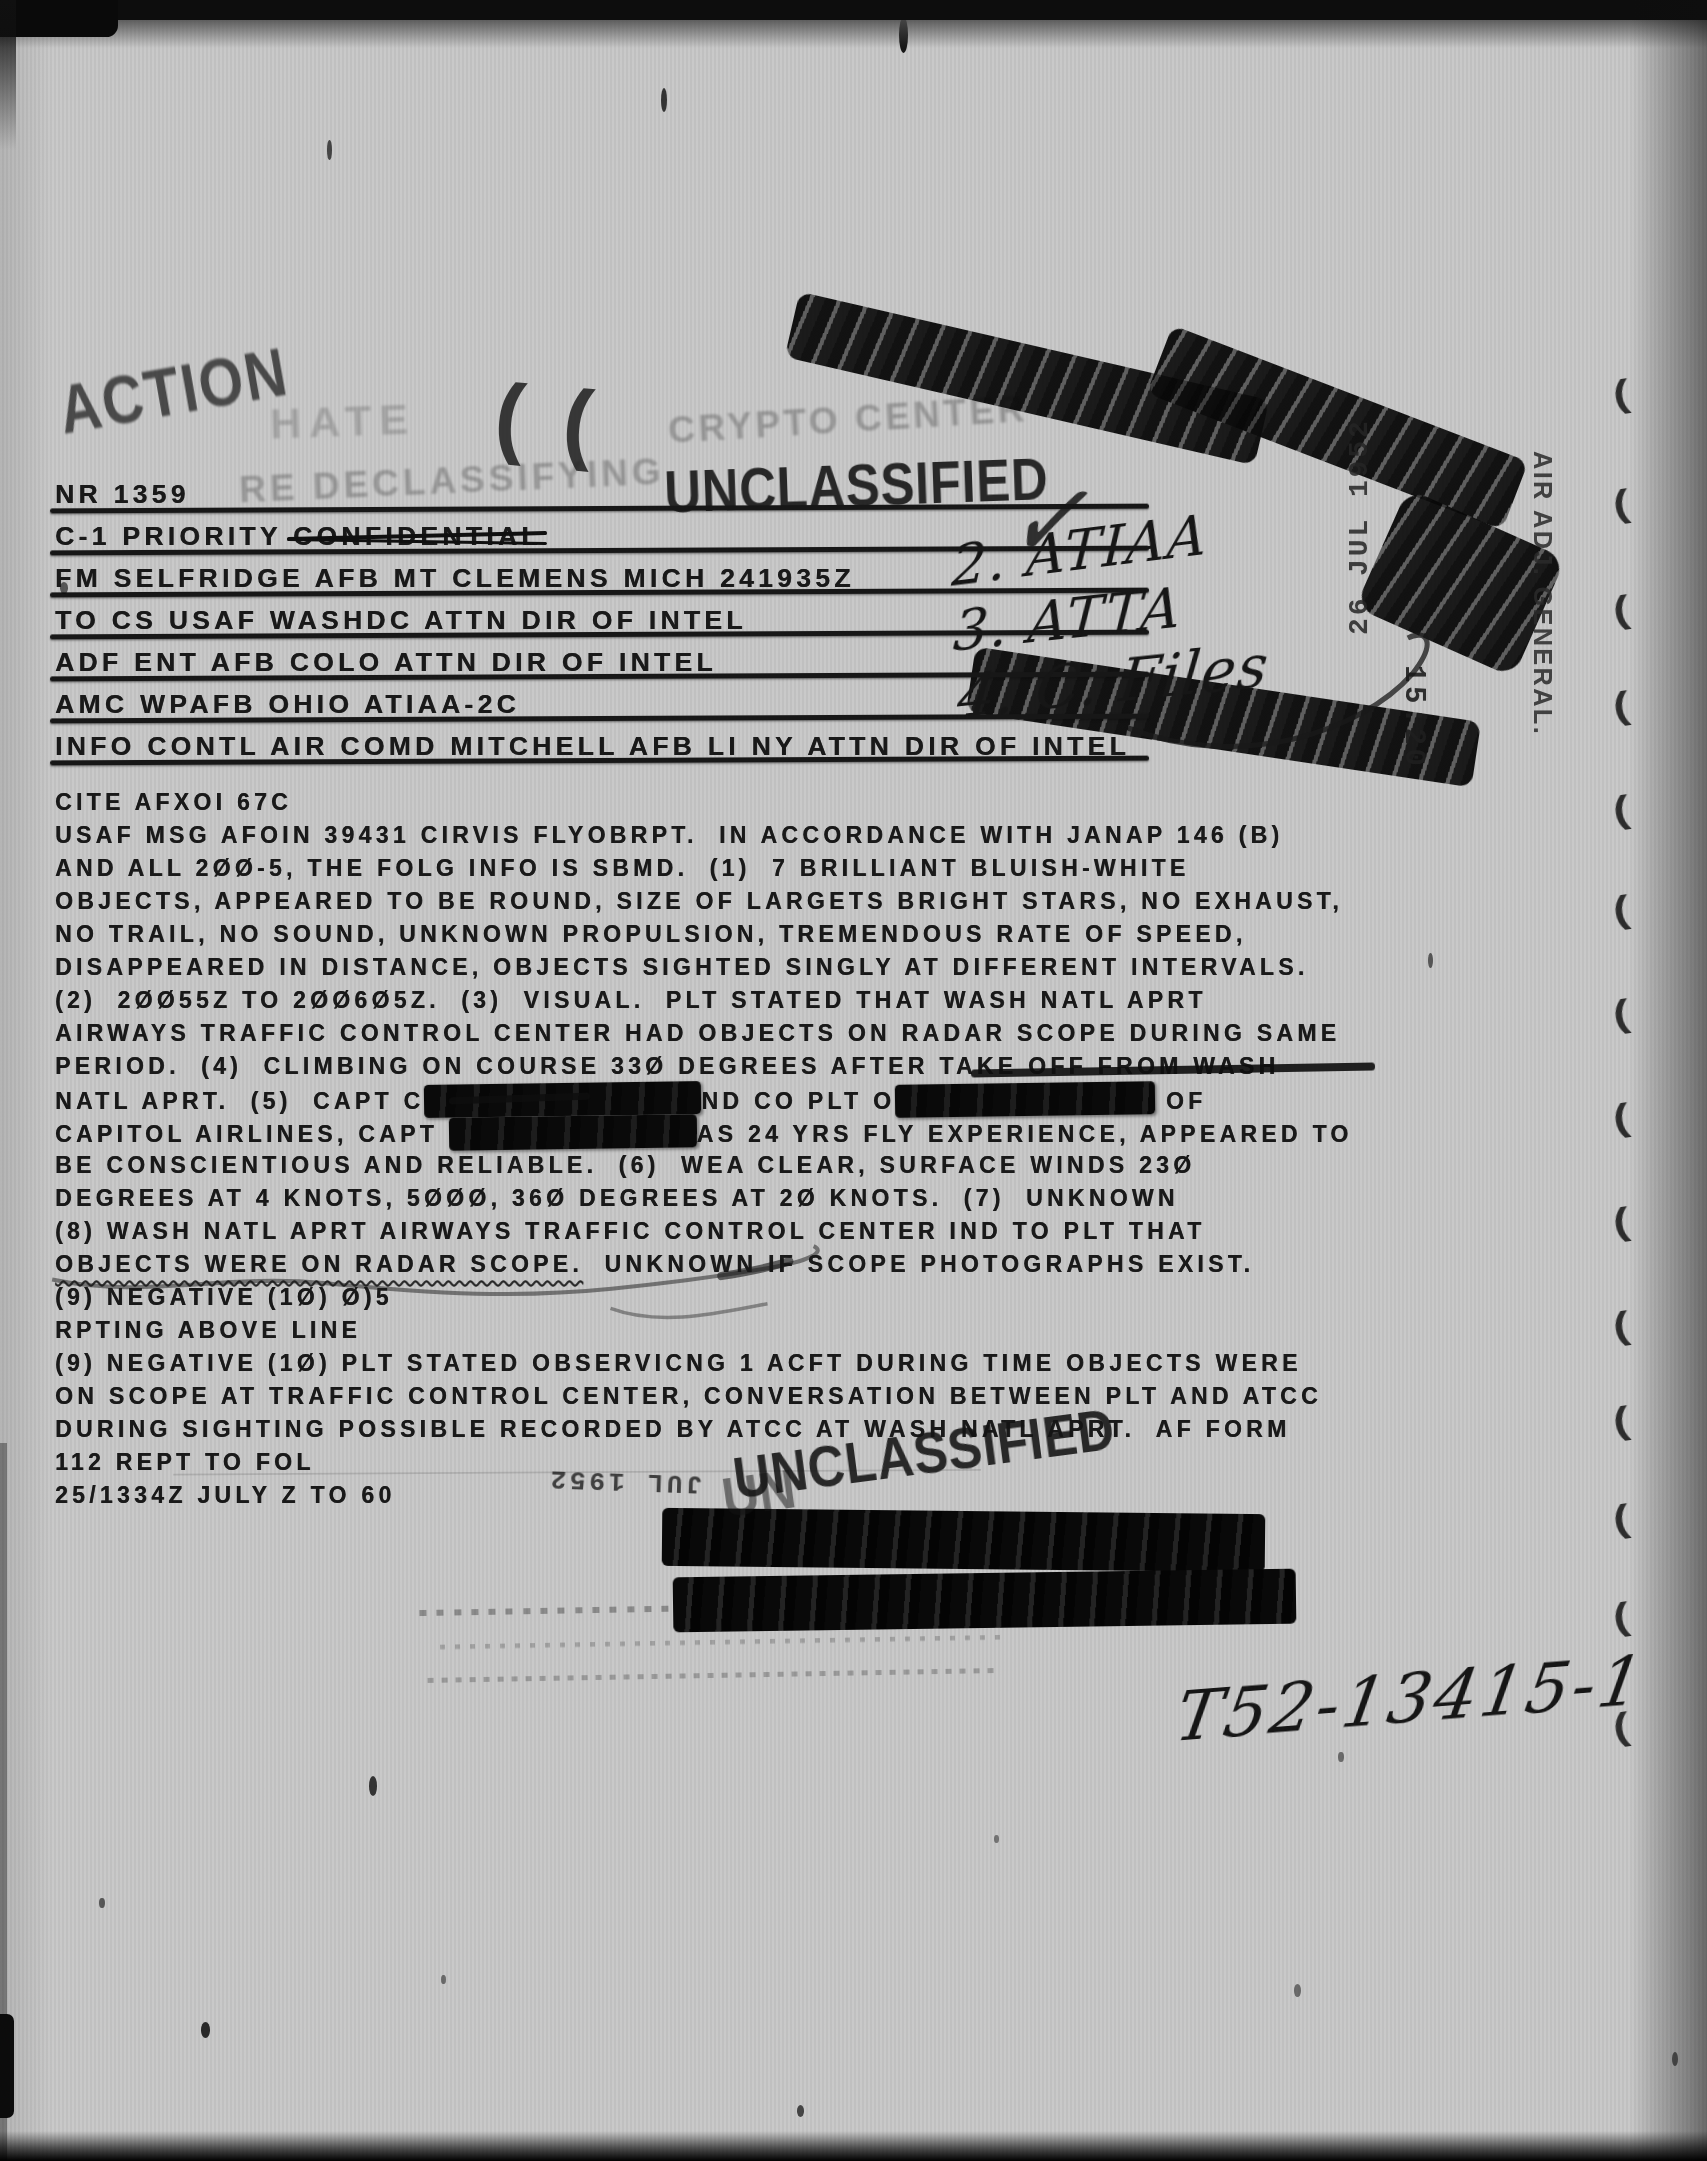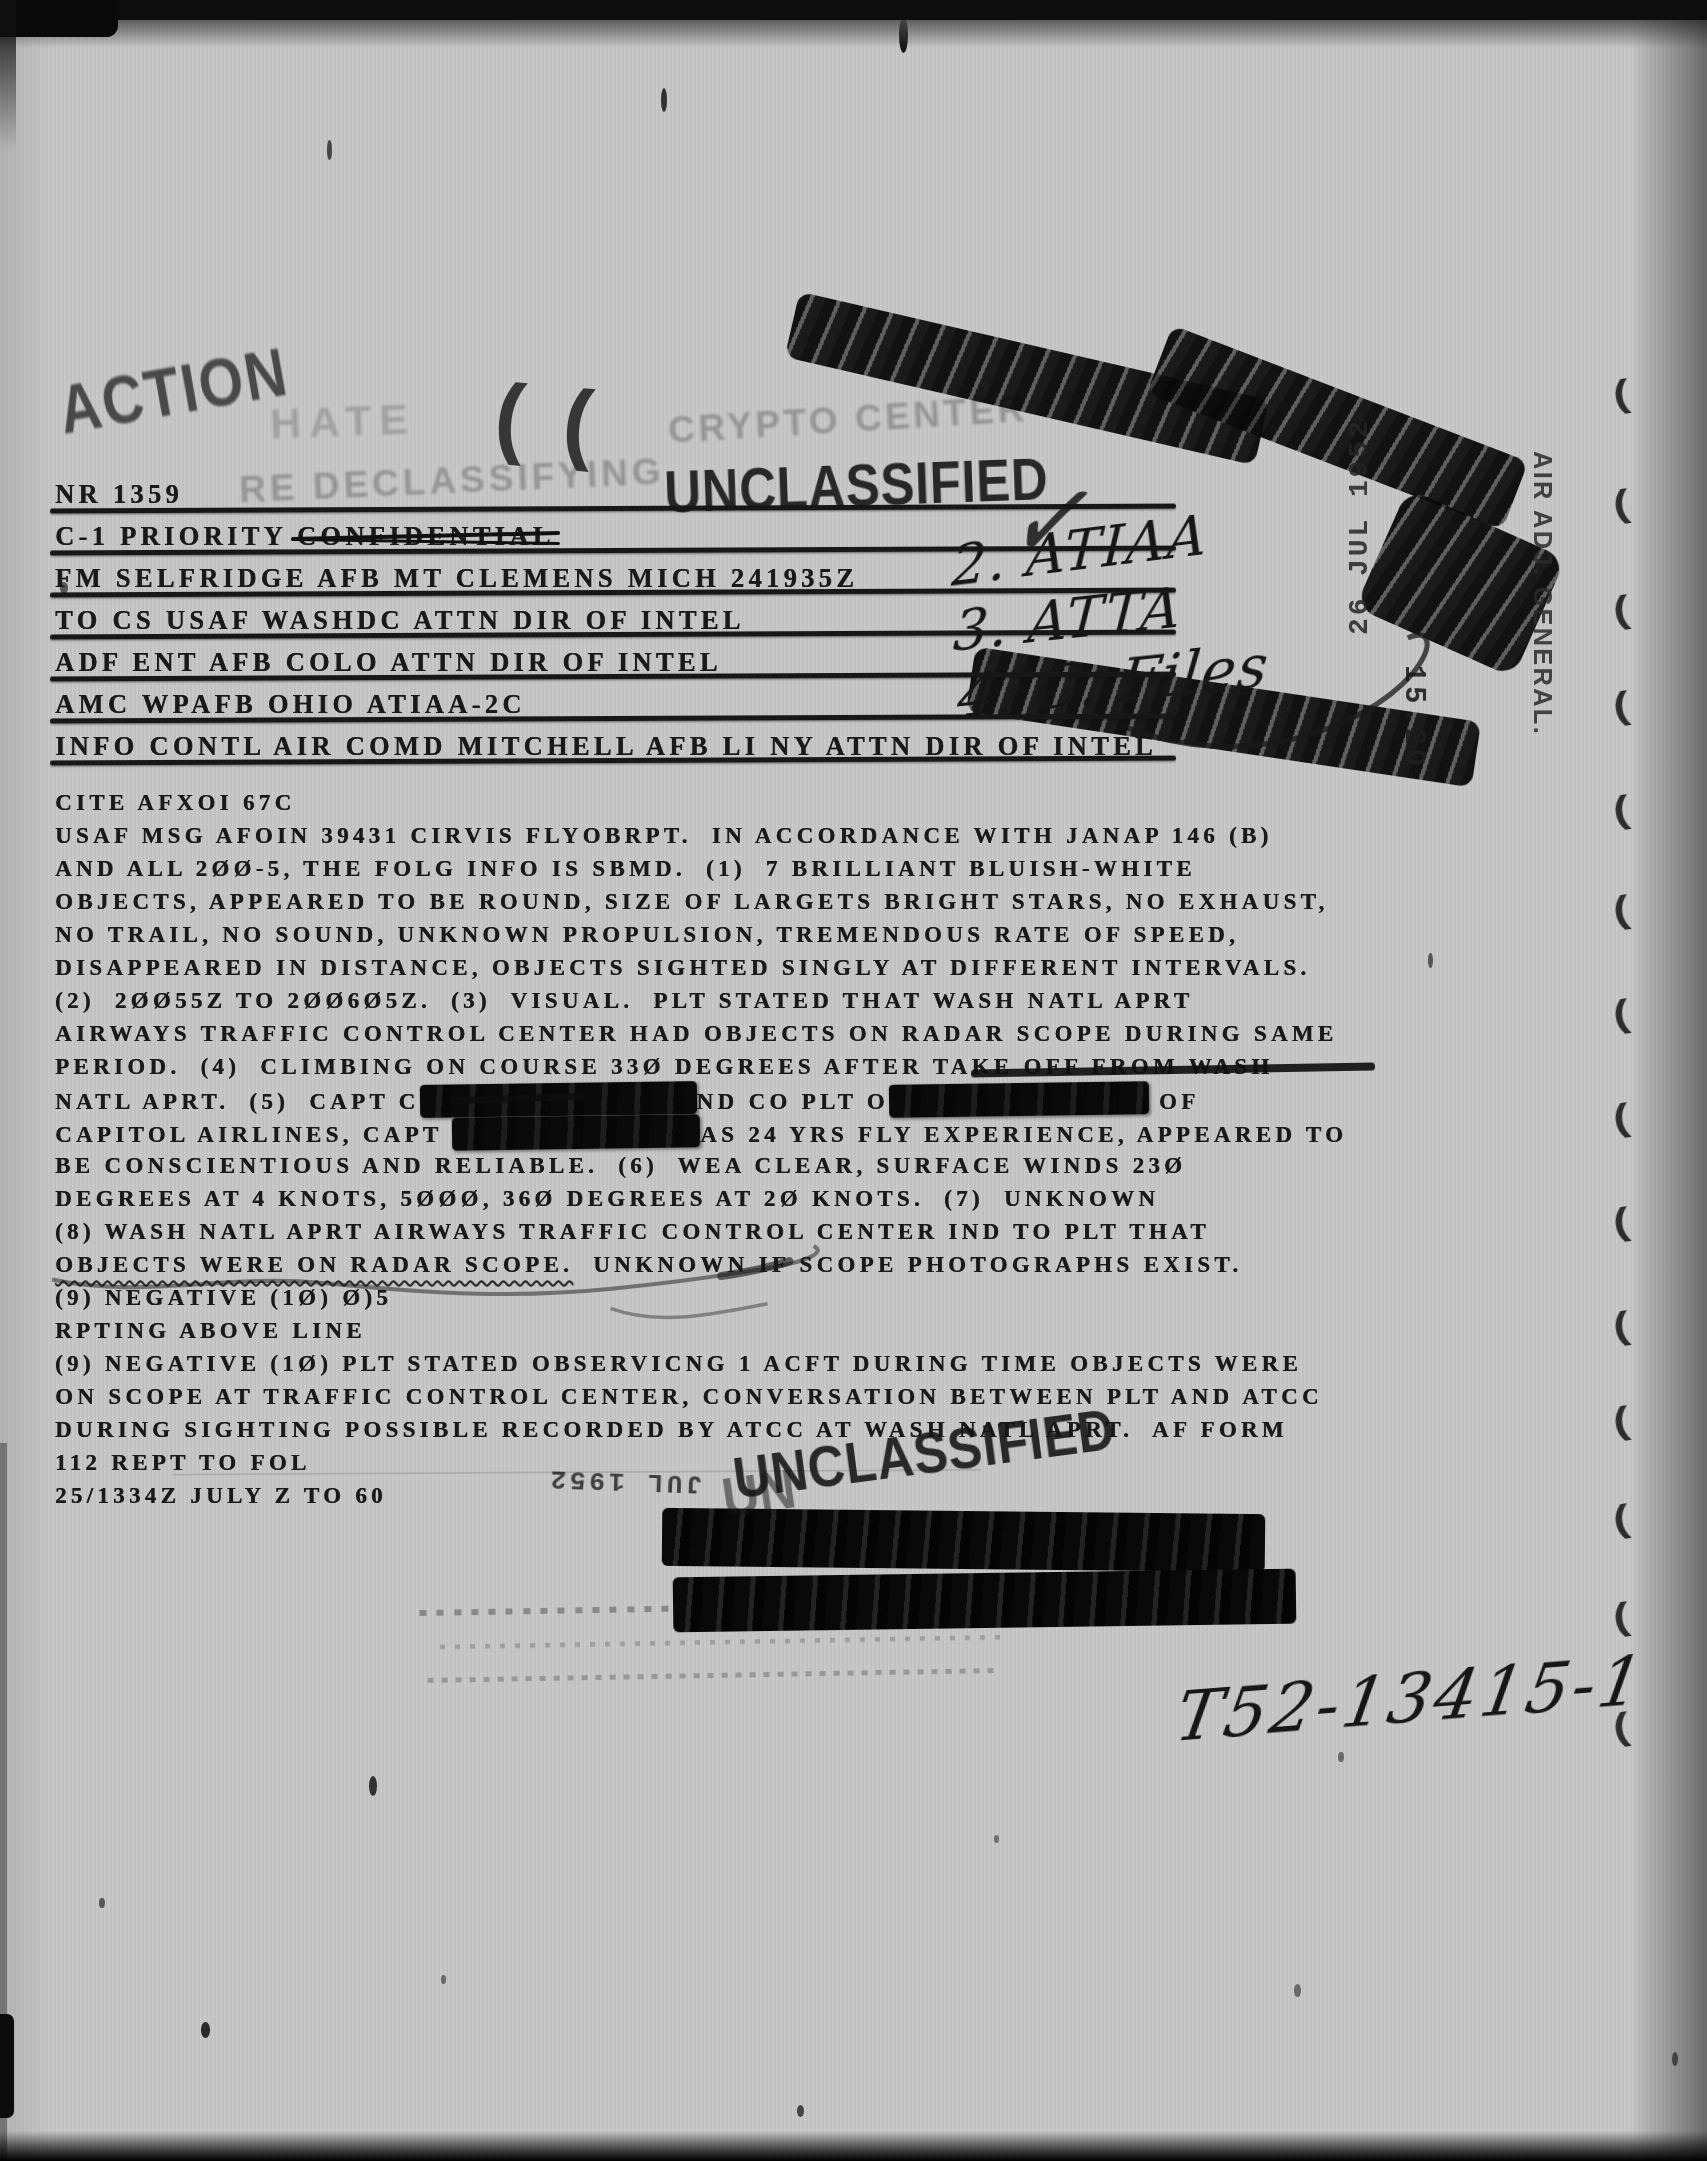--- a/index.html
+++ b/index.html
@@ -19,21 +19,21 @@
              background:linear-gradient(#101010,rgba(16,16,16,0));}
   .right-band{position:absolute;right:0;top:0;width:78px;height:2161px;z-index:6;
              background:linear-gradient(to right,rgba(15,15,15,0),rgba(15,15,15,.18) 35%,rgba(15,15,15,.4) 80%,rgba(15,15,15,.52));}
   .bottom-band{position:absolute;left:0;bottom:0;width:1708px;height:30px;z-index:6;
              background:linear-gradient(rgba(0,0,0,0),rgba(0,0,0,.6) 55%,#000);}
   .left-strip-lower{position:absolute;left:0;top:1443px;width:7px;height:719px;
              background:rgba(0,0,0,.35);z-index:6;}
   .corner-bl-blob{position:absolute;left:0;top:2014px;width:14px;height:104px;background:#0c0c0c;
              border-radius:0 7px 7px 0;z-index:6;}
   
-  .typed{font-family:Liberation Serif, serif;font-weight:700;color:#191919;
+  .typed{font-family:Liberation Sans, sans-serif;font-weight:700;color:#191919;
          letter-spacing:4.3px;white-space:pre;filter:blur(0.2px);
          text-shadow:0.4px 0 0 rgba(25,25,25,.85);}
   .header-block{position:absolute;left:55px;top:473px;z-index:2;}
   .hline{position:relative;font-size:26.5px;line-height:42px;height:42px;}
   .hline .ul{position:absolute;left:-4.6px;right:-19.6px;bottom:4.6px;height:4.6px;background:#171717;
          border-radius:2.9px;transform:rotate(-.25deg);box-shadow:0 1.2px 1.7px rgba(10,10,10,.45);
          filter:blur(0.3px);}
   .strike{position:relative;}
   .strike i{position:absolute;left:-5.8px;right:-5.8px;height:3.5px;background:#101010;border-radius:1.7px;}
   .strike i.s1{top:44%;transform:rotate(-1.3deg);}

